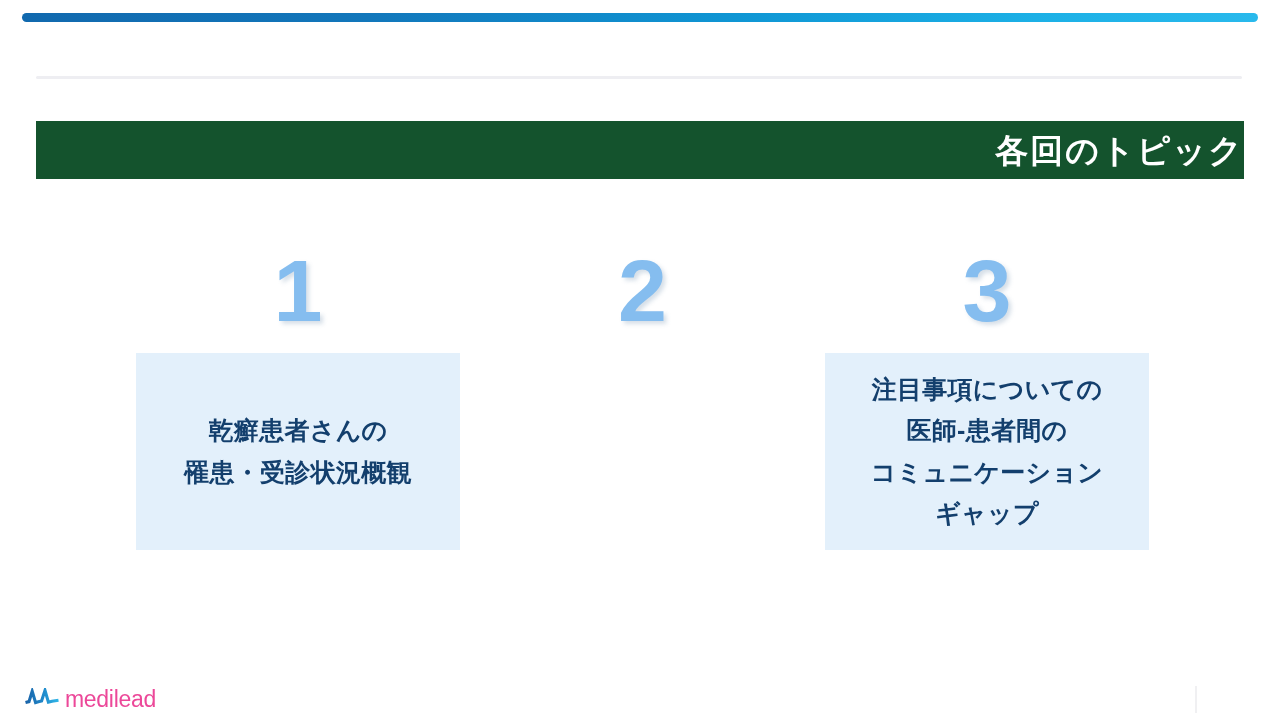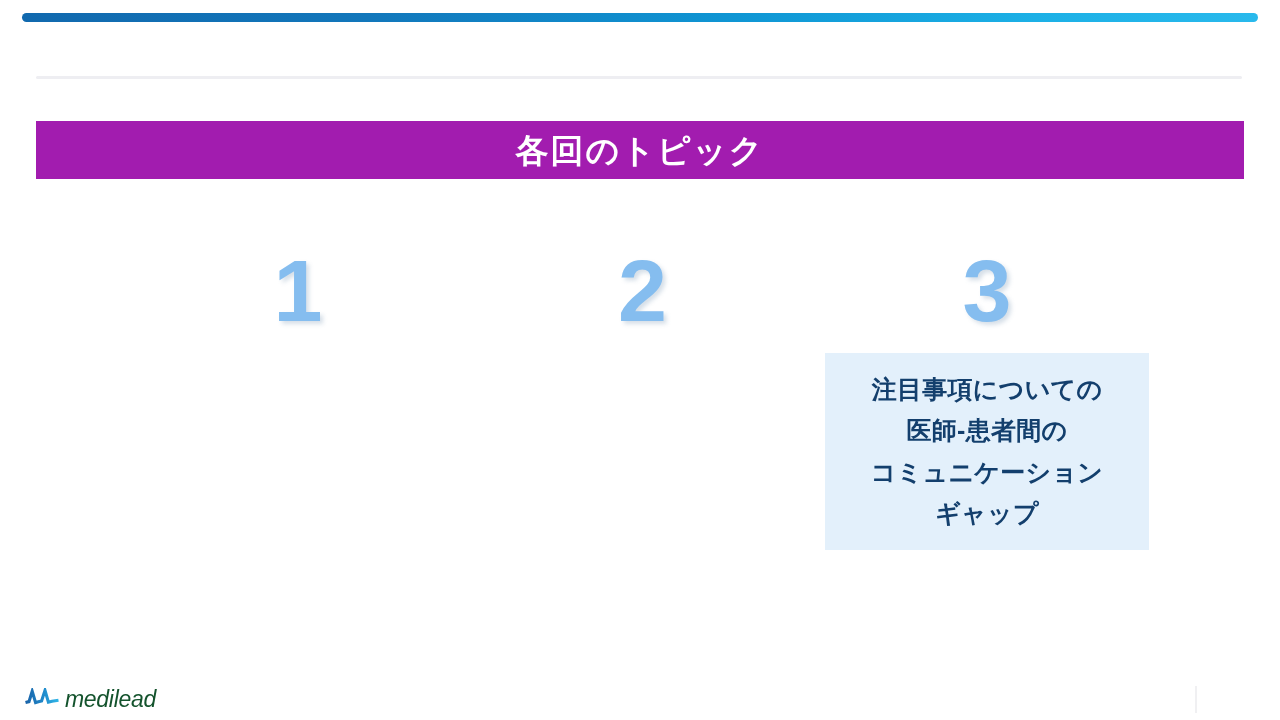--- a/index.html
+++ b/index.html
@@ -45,24 +45,24 @@
     border-radius: 2px;
   }
 
   
   .title-banner {
     position: absolute;
     left: 36px;
     top: 121px;
     width: 1208px;
     height: 58px;
-    background: #a21caf;
-    display: flex;
-    align-items: center;
-    justify-content: center;
+    background: #14532d;
+    display: flex;
+    align-items: center;
+    justify-content: flex-end;
   }
   .title-banner-text {
     color: #ffffff;
     font-size: 33px;
     font-weight: 700;
     letter-spacing: 2px;
     line-height: 1;
     white-space: nowrap;
   }
 
@@ -128,24 +128,23 @@
     height: 26px;
   }
   .logo-mark {
     display: block;
     width: 34px;
     height: 22px;
   }
   .logo-word {
     font-size: 23px;
     font-weight: 400;
-    color: #14532d;
+    color: #ec4899;
     letter-spacing: -0.3px;
     line-height: 1;
-    font-style: italic;
   }
   .footer-sep {
     position: absolute;
     left: 1195px;
     top: 686px;
     width: 2px;
     height: 27px;
     background: #f0f0f2;
   }
 </style>
@@ -159,20 +158,24 @@
   <div class="header-rule"></div>
 
   <div class="title-banner">
     <span class="title-banner-text">各回のトピック</span>
   </div>
 
   <div class="topics">
 
     <div class="topic-col">
       <div class="topic-number">1</div>
+      <div class="topic-card c1">
+        <span class="topic-card-text">乾癬患者さんの
+罹患・受診状況概観</span>
+      </div>
     </div>
 
     <div class="topic-col">
       <div class="topic-number">2</div>
     </div>
 
     <div class="topic-col">
       <div class="topic-number">3</div>
       <div class="topic-card c3">
         <span class="topic-card-text">注目事項についての

